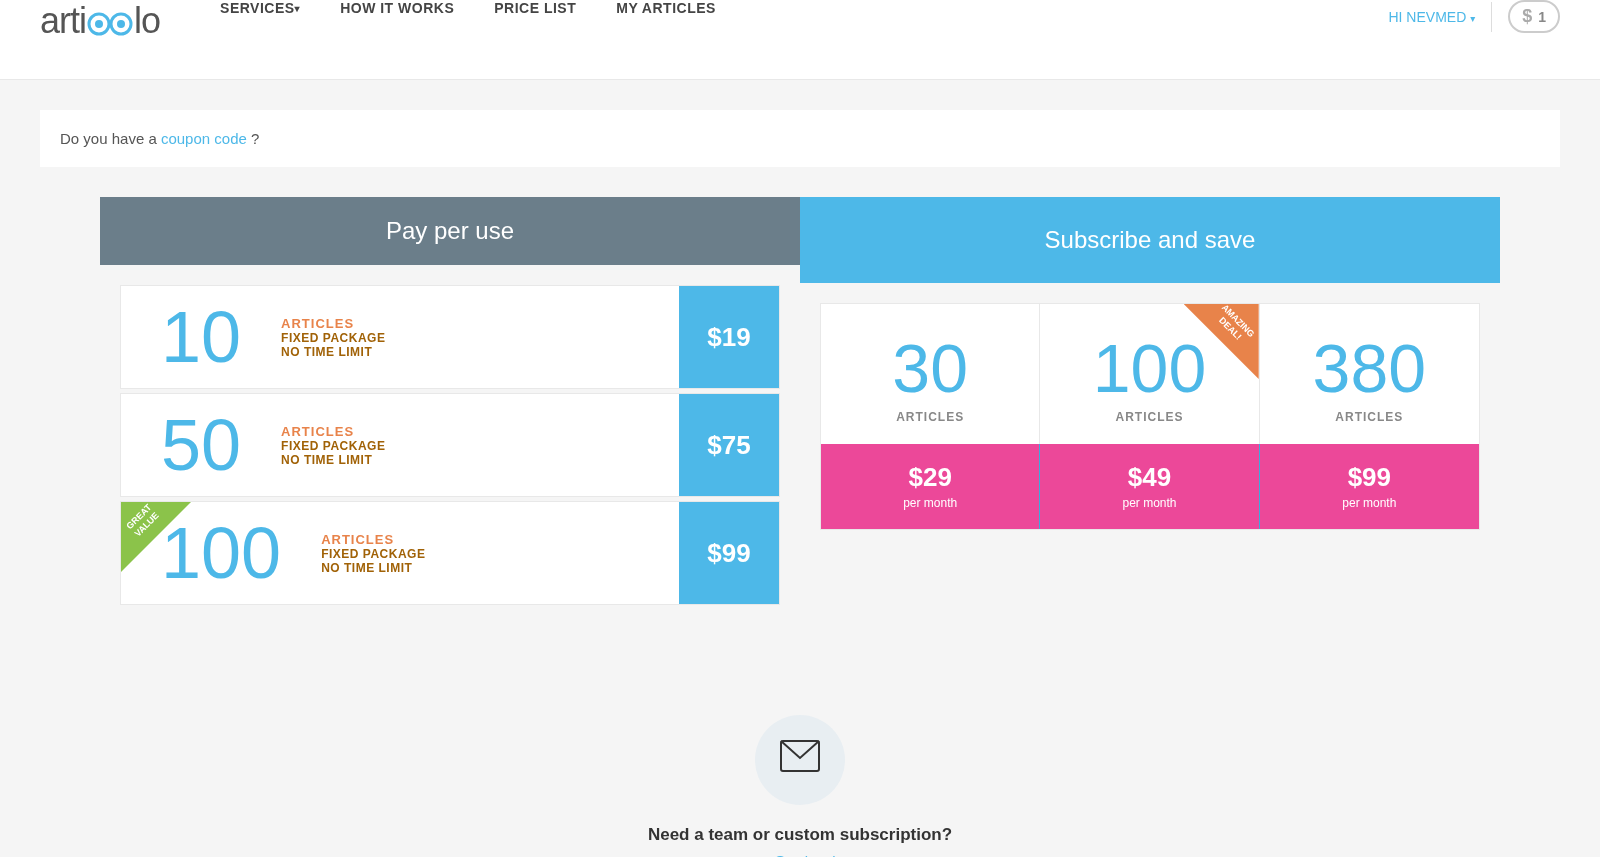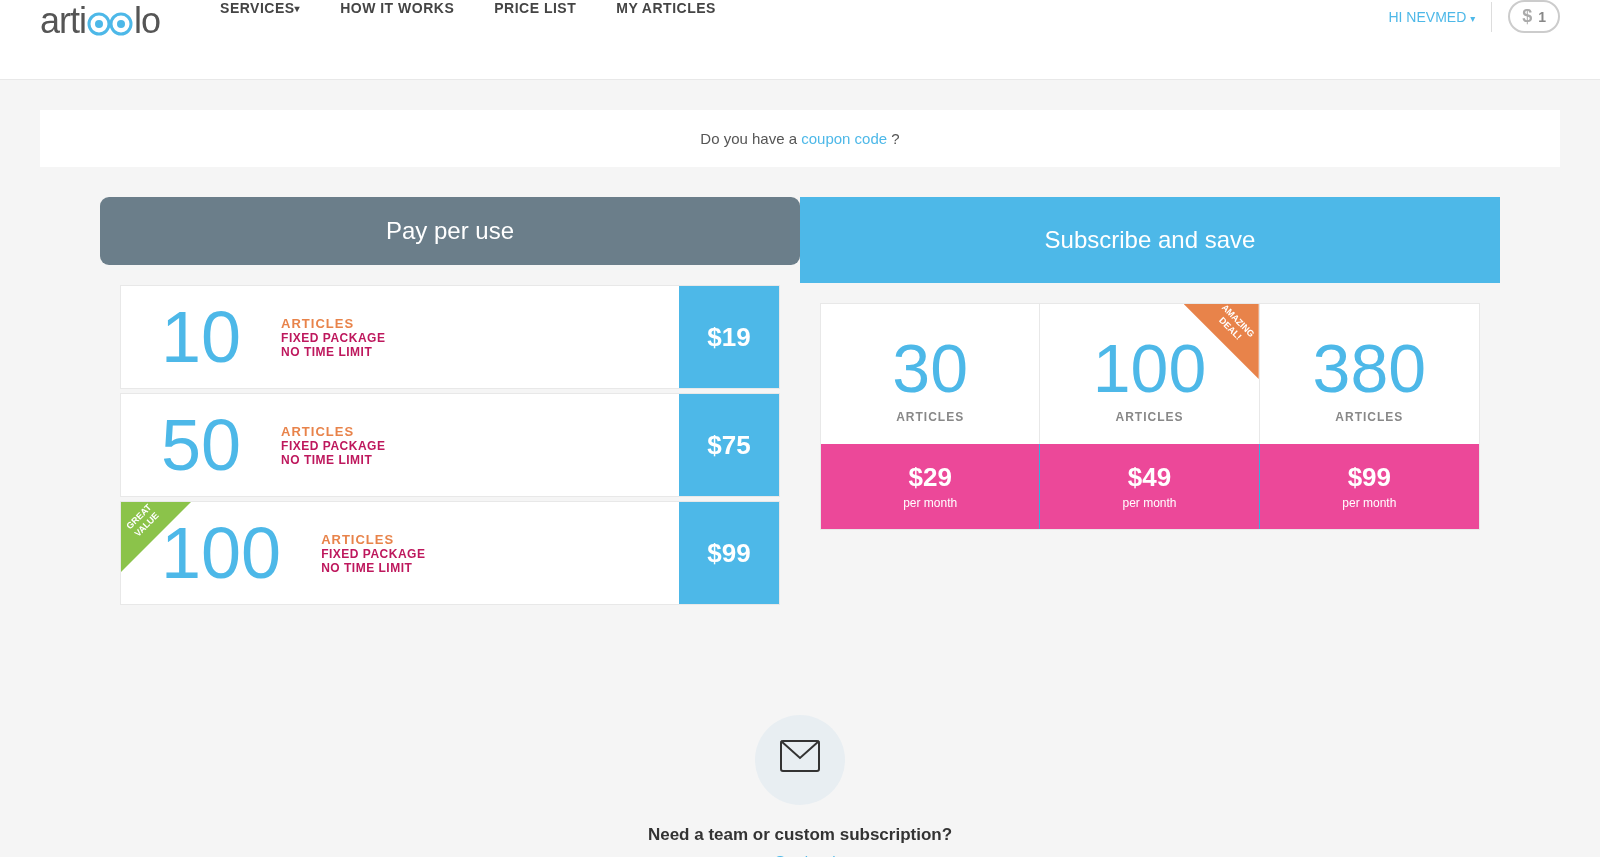--- a/index.html
+++ b/index.html
@@ -80,21 +80,20 @@
       background: #ddd;
     }
 
     
     .main {
       padding: 30px 40px 60px;
       background: #f5f5f5;
       min-height: calc(100vh - 80px);
     }
     .coupon-line {
-      text-align: center;
       font-size: 15px;
       color: #555;
       margin-bottom: 30px;
       background: #fff;
       padding: 20px;
     }
     .coupon-link {
       color: #4db8e8;
       cursor: pointer;
       text-decoration: none;
@@ -114,21 +113,20 @@
     .pay-per-use {
       background: #f5f5f5;
     }
     .section-header-gray {
       background: #6b7e8a;
       color: #fff;
       text-align: center;
       padding: 20px;
       font-size: 24px;
       font-weight: 300;
-      border-radius: 9px;
     }
     .section-header-blue {
       background: #4db8e8;
       color: #fff;
       text-align: center;
       padding: 29px;
       font-size: 24px;
       font-weight: 300;
     }
 
@@ -166,21 +164,21 @@
     }
     .package-info .articles-label {
       font-size: 13px;
       font-weight: 800;
       color: #e8834a;
       text-transform: uppercase;
       letter-spacing: 1px;
     }
     .package-info .fixed-pkg {
       font-size: 12px;
-      color: #be185d;
+      color: #a16207;
       text-transform: uppercase;
       font-weight: 600;
       letter-spacing: 0.5px;
     }
     .package-price {
       background: #4db8e8;
       color: #fff;
       display: flex;
       align-items: center;
       justify-content: center;

